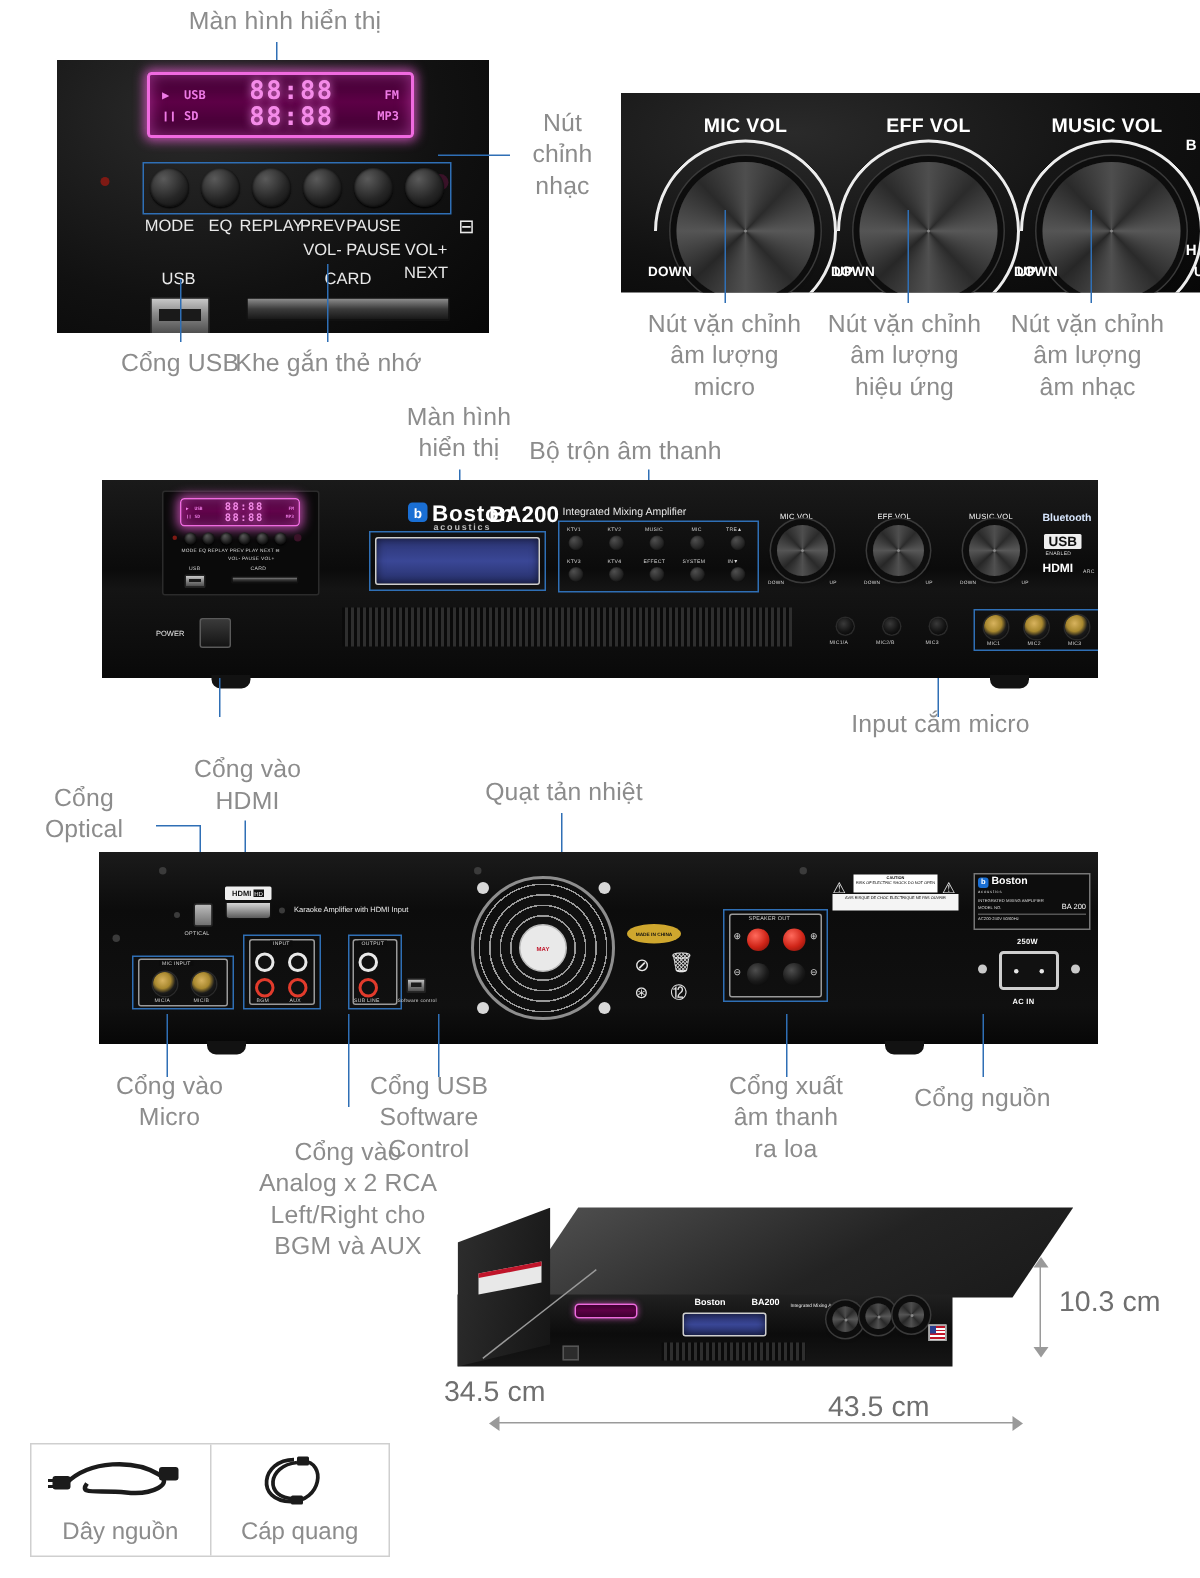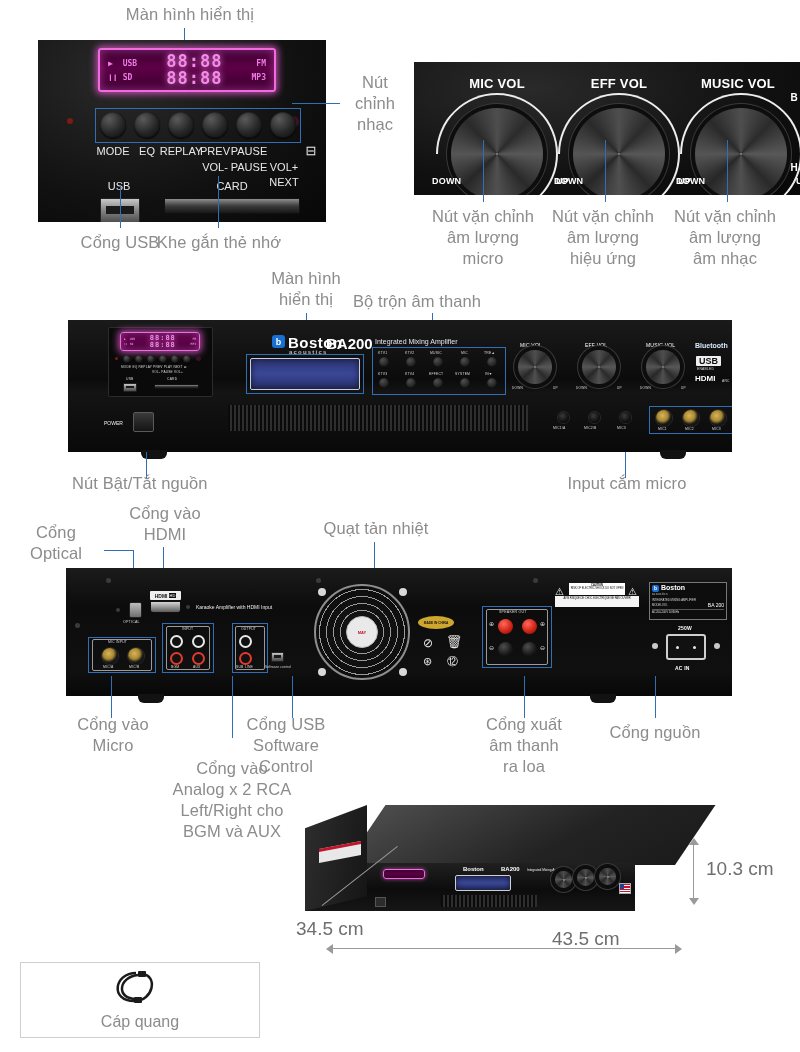--- a/index.html
+++ b/index.html
@@ -464,21 +464,20 @@
     <div class="jack" style="left:615px;top:90px;width:16px;height:16px;"></div>
     <div class="lbl" style="left:617px;top:107px;font-size:3.4px;">MIC2</div>
     <div class="jack" style="left:642px;top:90px;width:16px;height:16px;"></div>
     <div class="lbl" style="left:644px;top:107px;font-size:3.4px;">MIC3</div>
 
   </div>
   <div class="foot" style="left:141px;top:450px;width:26px;height:9px;"></div>
   <div class="foot" style="left:660px;top:450px;width:26px;height:9px;"></div>
 
   <div class="leader v" style="left:146px; top:452px; height:26px;"></div>
-  <div class="anno left" style="left:72px; top:473px; width:200px;">Nút Bật/Tắt nguồn</div>
 
   <div class="leader v" style="left:625px; top:452px; height:26px;"></div>
   <div class="anno" style="left:550px; top:473px; width:154px;">Input cắm micro</div>
 
   <div class="anno" style="left:12px; top:522px; width:88px;">Cổng
 Optical</div>
   <div class="leader h" style="left:104px;top:550px;width:30px;"></div>
   <div class="leader v" style="left:133px;top:550px;height:48px;"></div>
 
   <div class="anno" style="left:118px; top:503px; width:94px;">Cổng vào
@@ -660,20 +659,30 @@
   <div class="arrowhead" style="left:326px;top:944px;border-top:5px solid transparent;border-bottom:5px solid transparent;border-right:7px solid #9a9a9a;"></div>
   <div class="arrowhead" style="left:675px;top:944px;border-top:5px solid transparent;border-bottom:5px solid transparent;border-left:7px solid #9a9a9a;"></div>
   <div class="dimtxt" style="left:552px;top:928px;">43.5 cm</div>
 
   <div class="dimline" style="left:322px;top:905px;width:96px;height:1.4px;transform:rotate(-38deg);transform-origin:left center;"></div>
   <div class="dimtxt" style="left:296px;top:918px;">34.5 cm</div>
 
 
   <div class="acc-box" style="left:20px;top:962px;width:240px;height:76px;">
     <div class="acc-cell">
+      <svg width="96" height="38" viewBox="0 0 96 38" style="position:absolute;top:4px;">
+        <path d="M12 22 C28 6, 58 6, 74 16 C84 22, 70 30, 52 28 C34 26, 20 30, 26 22" fill="none" stroke="#1b1b1b" stroke-width="3"></path>
+        <rect x="3" y="17" width="12" height="9" rx="2" fill="#1b1b1b"></rect>
+        <rect x="0" y="19" width="4" height="2" fill="#1b1b1b"></rect>
+        <rect x="0" y="23" width="4" height="2" fill="#1b1b1b"></rect>
+        <rect x="74" y="11" width="13" height="9" rx="2" fill="#1b1b1b"></rect>
+      </svg>
+      <div class="acc-cap">Dây nguồn</div>
+    </div>
+    <div class="acc-cell">
       <svg width="76" height="40" viewBox="0 0 76 40" style="position:absolute;top:4px;">
         <path d="M34 6 C12 6, 8 34, 32 34 C52 34, 56 8, 40 7" fill="none" stroke="#1b1b1b" stroke-width="2.5"></path>
         <path d="M36 8 C16 10, 14 32, 34 32" fill="none" stroke="#1b1b1b" stroke-width="2.5"></path>
         <rect x="36" y="4" width="8" height="6" rx="1" fill="#1b1b1b"></rect>
         <rect x="32" y="30" width="8" height="6" rx="1" fill="#1b1b1b"></rect>
       </svg>
       <div class="acc-cap">Cáp quang</div>
     </div>
   </div>
 

